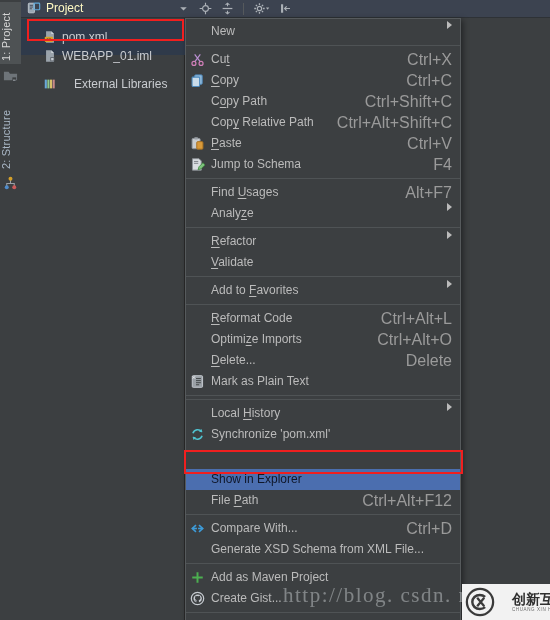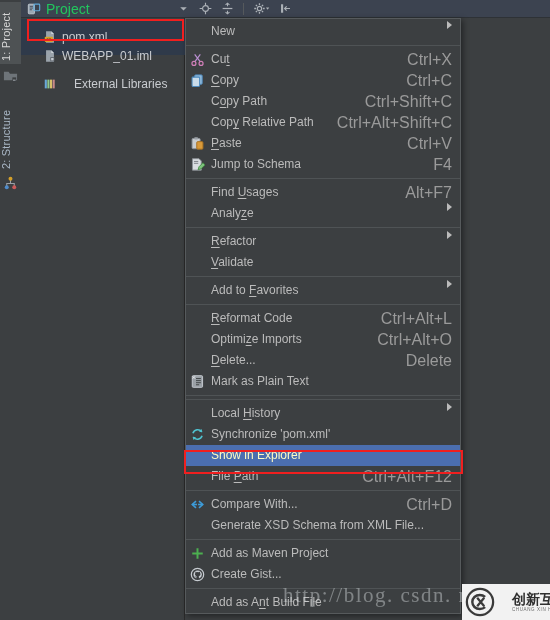--- a/index.html
+++ b/index.html
@@ -30,21 +30,21 @@
   #icon-project-strip{top:68px;}
   #icon-structure-strip{top:176px;}
 
   
   #panel-header{
     position:absolute;left:21px;top:0;width:529px;height:18px;
     background:#3c4350;border-bottom:1px solid #2e3236;
     box-sizing:border-box;
   }
   #panel-header-left{position:absolute;left:6px;top:1px;display:flex;align-items:center;gap:5px;}
-  #panel-title{font-size:14px;color:#22c55e;}
+  #panel-title{font-size:12px;color:#fef9c3;}
   #panel-toolbar{position:absolute;right:258px;top:2px;display:flex;align-items:center;gap:9px;}
   .tbicon{width:13px;height:13px;display:block;opacity:.85;}
   .tbsep{width:1px;height:12px;background:#55595c;}
 
   
   #tree{
     position:absolute;left:21px;top:18px;width:164px;height:602px;
     background:#3c3f41;border-right:1px solid #2b2b2b;box-sizing:border-box;
   }
   .trow{
@@ -81,21 +81,21 @@
   .mi .mi-acc{
     margin-left:auto;color:#9a9a9a;font-size:16px;padding-left:18px;
   }
   .mi .mi-arrow{
     margin-left:auto;width:0;height:0;
     border-left:5px solid #bbbbbb;
     border-top:4px solid transparent;
     border-bottom:4px solid transparent;
   }
   .msep{height:1px;background:#4f5355;margin:3px 0;}
-  .mi.hl{background:#4b6eaf;color:#fef9c3;}
+  .mi.hl{background:#4b6eaf;color:#0f172a;margin-top:24px;}
   .u{text-decoration:underline;text-underline-offset:2px;}
 
   
   .annot{position:absolute;border:2px solid #f01f1f;box-sizing:border-box;pointer-events:none;}
   #annot-pom{left:27px;top:19px;width:157px;height:22px;}
   #annot-show{left:184px;top:450px;width:279px;height:24px;}
 
   
   #wm-url{
     position:absolute;left:283px;top:583px;

